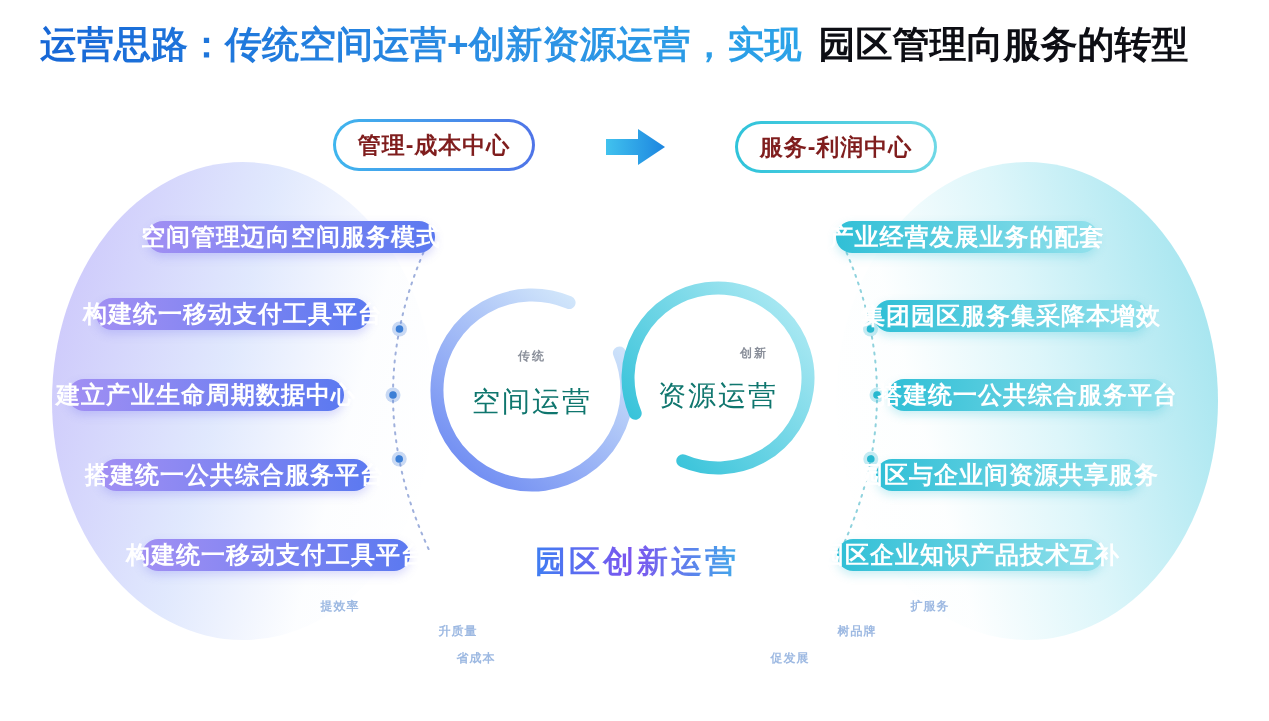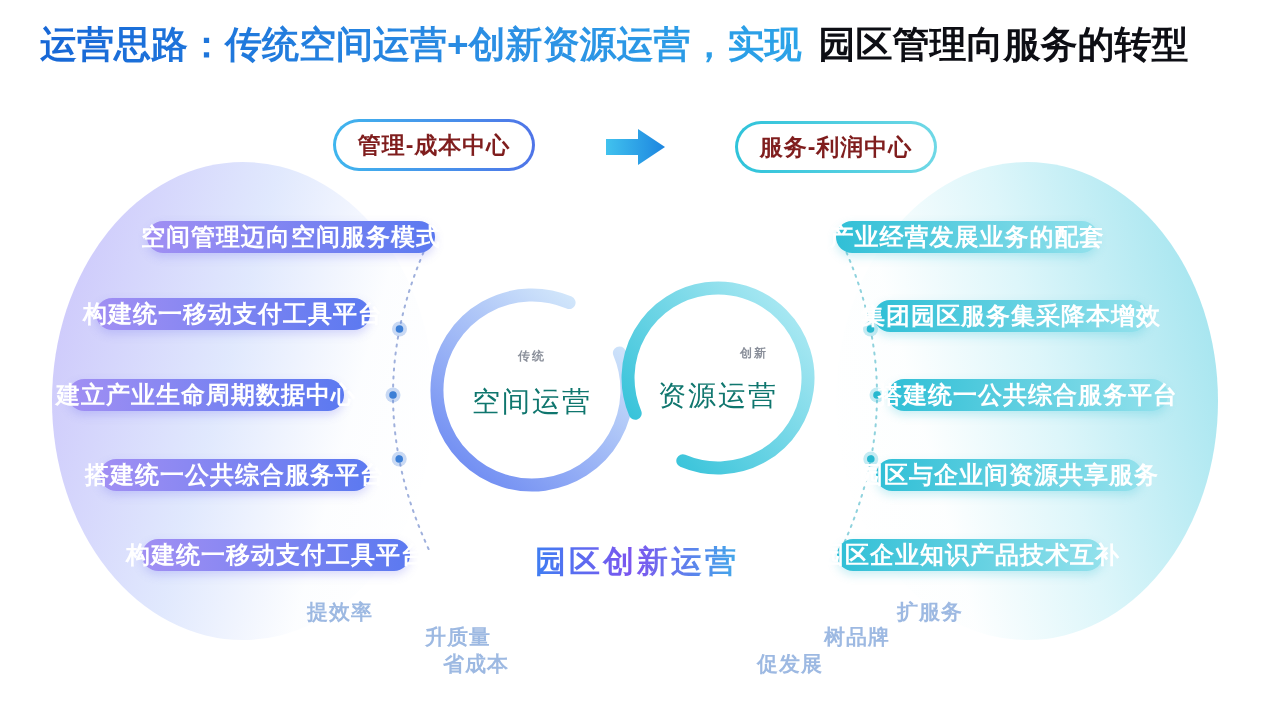--- a/index.html
+++ b/index.html
@@ -42,21 +42,21 @@
   .ring-tag { position:absolute; transform:translate(-50%,-50%); font-size:12px; font-weight:700;
     color:#8a8f9a; letter-spacing:2px; white-space:nowrap; }
   .ring-label { position:absolute; transform:translate(-50%,-50%); font-size:28px; font-weight:400;
     color:#0f766e; letter-spacing:2px; white-space:nowrap; }
   .caption { position:absolute; left:637px; top:562px; transform:translate(-50%,-50%);
     font-size:31px; font-weight:800; letter-spacing:3px; white-space:nowrap;
     background:linear-gradient(90deg,#3f7ef2 0%,#7d55ef 48%,#41a9ea 100%);
     -webkit-background-clip:text; background-clip:text; color:transparent; }
 
   
-  .blabel { position:absolute; transform:translateX(-50%); font-size:21px; font-weight:700;
+  .blabel { position:absolute; transform:translateX(-50%); font-size:12px; font-weight:700;
     color:#9db9e2; letter-spacing:1px; white-space:nowrap; }
 
   svg.overlay { position:absolute; left:0; top:0; pointer-events:none; }
 </style>
 </head>
 <body>
 
 <div class="slide">
 
   <div class="bg-blob blob-left"></div>

